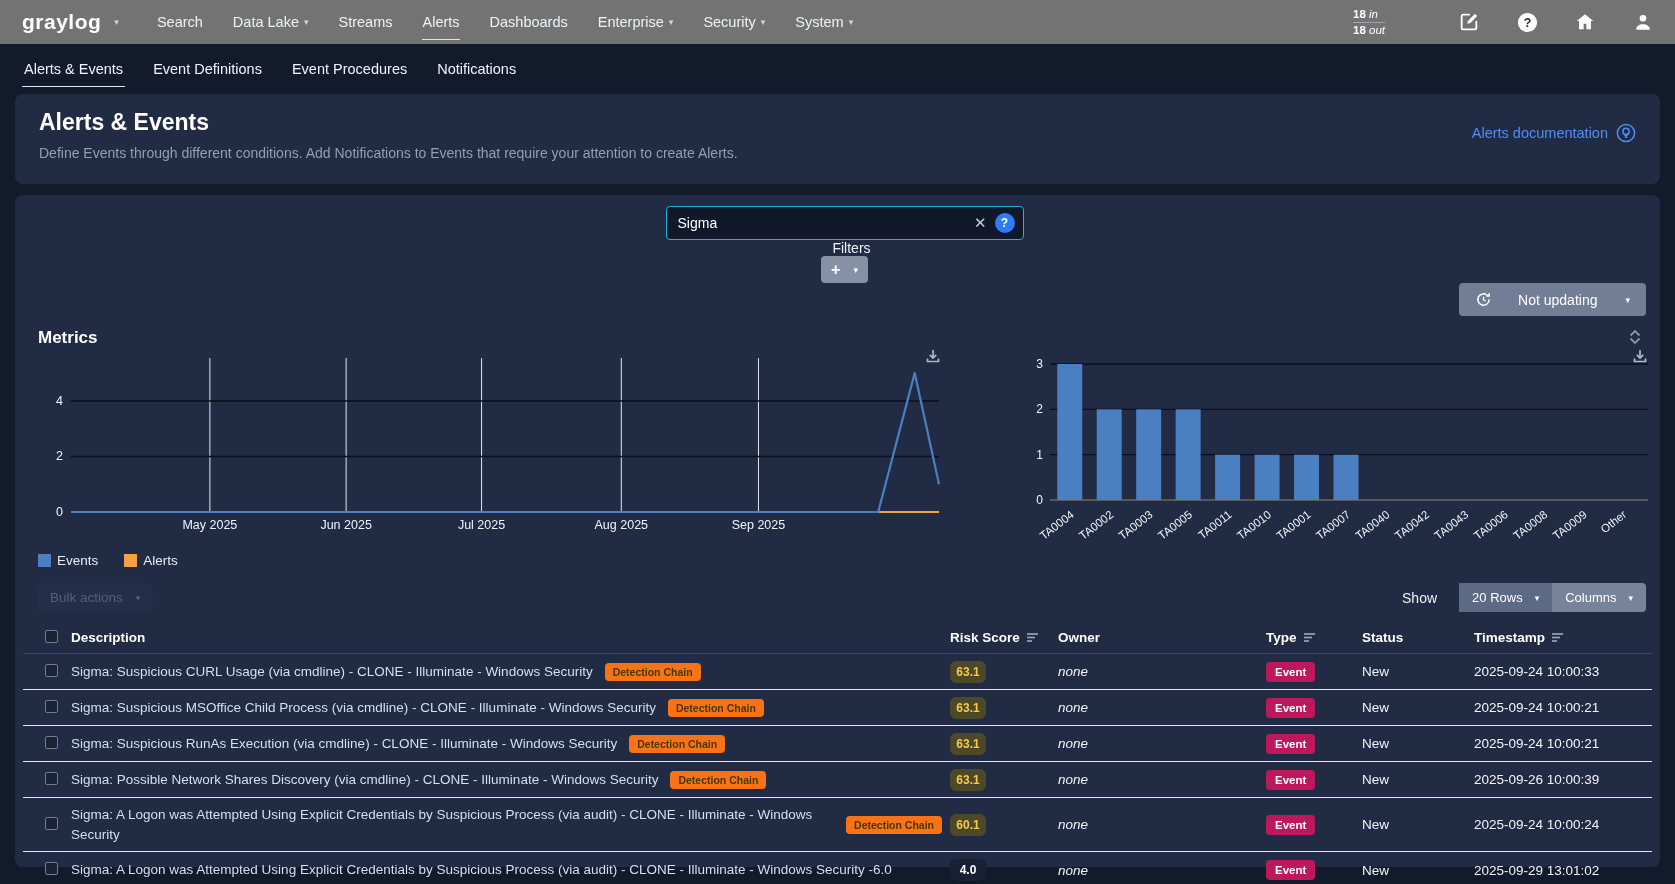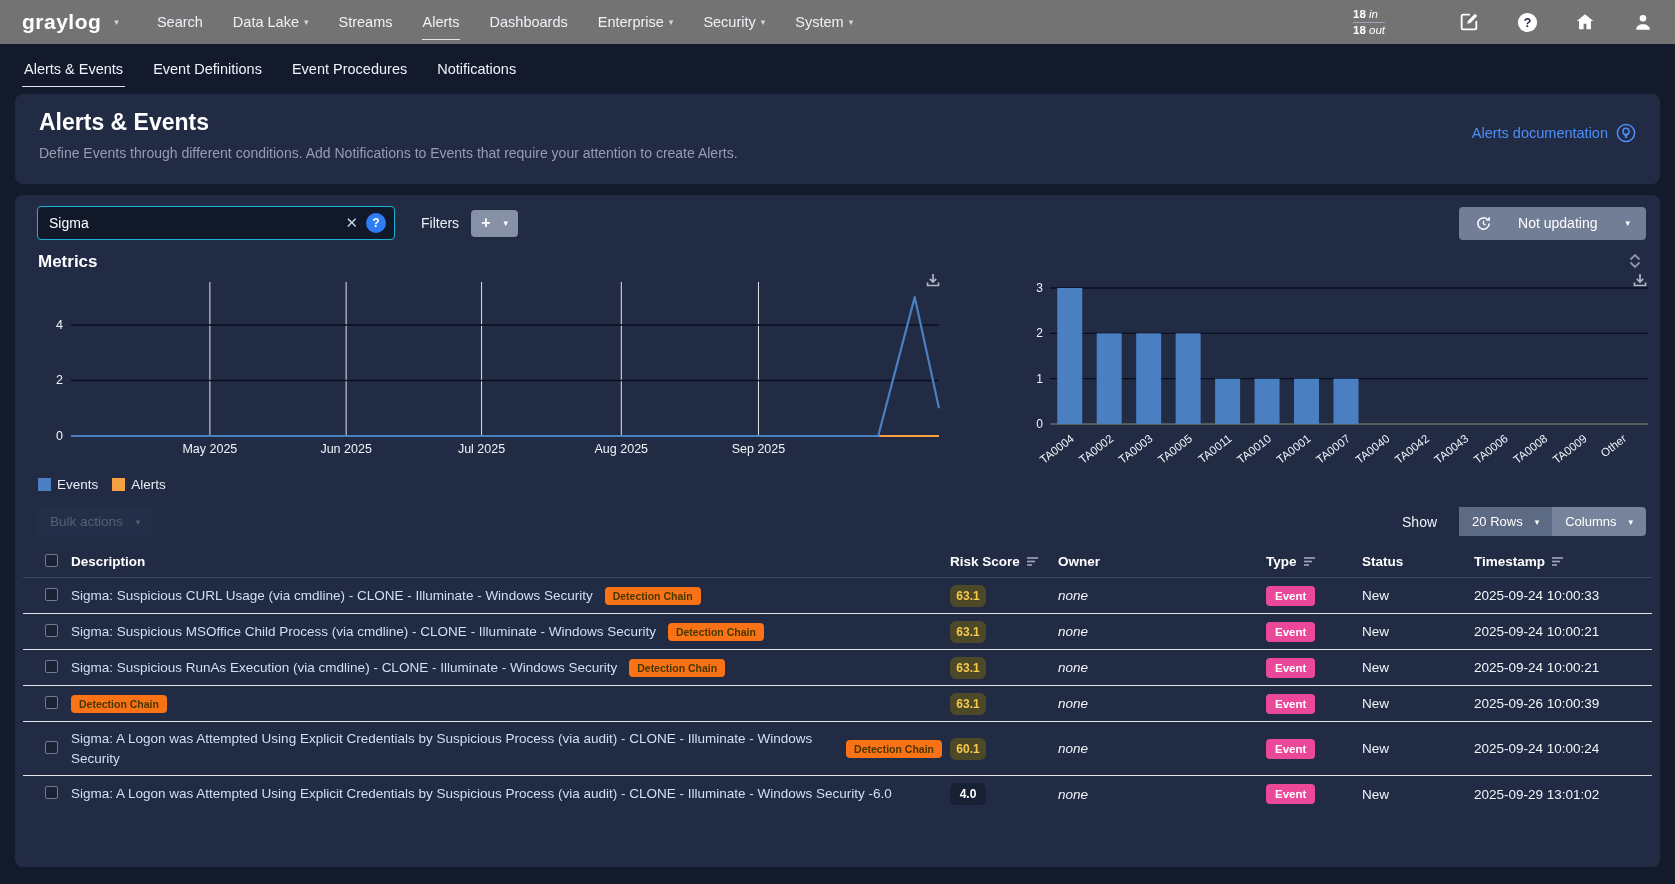--- a/index.html
+++ b/index.html
@@ -33,42 +33,42 @@
   
   .page-header { padding:15px 24px 16px; display:flex; align-items:flex-start; height:90px; }
   .ph-left { flex:1; }
   .page-title { font-size:23px; font-weight:bold; color:#fff; margin-bottom:9px; }
   .page-subtitle { font-size:14px; color:#959eb1; }
   .doc-link { display:flex; align-items:center; gap:8px; color:#4d8ef7; font-size:14.5px; margin-top:14px; cursor:pointer; }
 
   
   .main { margin-top:11px; height:672px; padding:11px 8px 0; position:relative; }
 
-  .toolbar { display:flex; align-items:center; margin:0 0 12px 14px; }
+  .toolbar { display:flex; align-items:center; margin:0 0 12px 14px;flex-direction:column; }
   .search-wrap { width:358px; height:34px; background:#101829; border:1px solid #1eb3d6; border-radius:4px; display:flex; align-items:center; padding:0 8px 0 11px; }
   .search-input { flex:1; background:transparent; border:none; outline:none; color:#fff; font-size:14px; font-family:"Liberation Sans",sans-serif; }
   .clear-x { color:#c7cedd; font-size:15px; cursor:pointer; padding:0 8px; }
   .q-circle { width:20px; height:20px; border-radius:50%; background:#2f7df5; color:#fff; font-size:12px; font-weight:bold; display:flex; align-items:center; justify-content:center; cursor:pointer; }
   .filters-label { margin:0 12px 0 26px; color:#eef1f7; }
   .filters-btn { background:#8791a5; border:none; border-radius:4px; color:#fff; height:27px; padding:0 10px; display:flex; align-items:center; gap:8px; cursor:pointer; }
   .filters-btn .plus { font-size:16px; font-weight:bold; line-height:1; }
   .filters-btn .caret { color:#fff; }
   .refresh-btn { margin-left:auto; margin-right:6px; background:#717e96; border:none; border-radius:4px; color:#fff; height:33px; padding:0 16px; display:flex; align-items:center; gap:26px; font-size:14px; cursor:pointer; }
   .refresh-btn .caret { color:#fff; margin-left:2px; }
 
   .metrics-head { display:flex; align-items:center; margin:4px 10px 2px 15px; }
   .metrics-title { font-size:17px; font-weight:bold; color:#fff; }
   .collapse-btn { margin-left:auto; cursor:pointer; }
 
   .charts { display:flex; justify-content:space-between; align-items:flex-start; padding:0 2px 0 6px; }
   .chart-box { position:relative; }
   .dl-btn { position:absolute; top:-2px; cursor:pointer; }
   .line-dl { right:8px; }
   .bar-dl { right:2px; }
-  .legend { display:flex; gap:14px; align-items:center; margin:2px 0 0 9px; font-size:13.5px; color:#e8ecf4; }
+  .legend { display:flex; gap:26px; align-items:center; margin:2px 0 0 9px; font-size:13.5px; color:#e8ecf4; }
   .legend-item { display:flex; align-items:center; gap:6px; }
   .legend-swatch { width:13px; height:13px; display:inline-block; }
 
   
   .table-controls { display:flex; align-items:center; margin:10px 6px 10px 14px; }
   .bulk-btn { background:#242e49; color:#566078; border:none; border-radius:4px; height:29px; padding:0 13px; font-size:13.5px; display:flex; align-items:center; gap:8px; }
   .bulk-btn .caret { color:#566078; }
   .show-label { margin-left:auto; margin-right:10px; color:#eef1f7; }
   .btn-group { display:flex; border-radius:4px; overflow:hidden;padding-left:12px; }
   .grp-btn { border:none; color:#fff; height:29px; padding:0 13px; font-size:13px; display:flex; align-items:center; gap:7px; cursor:pointer; }
@@ -83,21 +83,21 @@
   .trow { min-height:36px; border-bottom:1px solid #e5e5e5; font-size:13.5px; }
   .trow:last-child { border-bottom:none; }
   .cb { appearance:none; -webkit-appearance:none; width:13px; height:13px; border:1px solid #707b90; border-radius:2px; background:#18213500; background-color:#1a2336; cursor:pointer; }
   .desc-cell { display:flex; align-items:center; gap:12px; padding:7px 8px 7px 0; color:#d3dff2; }
   .desc-text { cursor:pointer; line-height:1.45; }
   .dc-badge { flex-shrink:0; background:#f97316; color:#473700; font-size:10.5px; font-weight:bold; padding:3px 8px; border-radius:4px; cursor:pointer; }
   .risk-badge { display:inline-block; min-width:36px; text-align:center; padding:4px 6px; border-radius:6px; font-size:12px; font-weight:bold; }
   .risk-high { background:#4d4827; color:#f7c948; }
   .risk-plain { background:#182034; color:#fff; }
   .owner { font-style:italic; color:#f2f4f9; }
-  .type-badge { display:inline-block; background:#ec4899; color:#fff; font-size:11.5px; font-weight:bold; padding:4px 9px; border-radius:4px; cursor:pointer; }
+  .type-badge { display:inline-block; background:#be185d; color:#fff; font-size:11.5px; font-weight:bold; padding:4px 9px; border-radius:4px; cursor:pointer; }
   .status { color:#f2f4f9; }
   .ts { color:#f2f4f9; }
 
   svg text { font-family:"Liberation Sans",sans-serif; }
 </style>
 </head>
 <body>
 
 <header class="topnav">
   <div class="brand">
@@ -430,20 +430,21 @@
           </div>
           <div><span class="risk-badge risk-high">63.1</span></div>
           <div class="owner">none</div>
           <div><span class="type-badge">Event</span></div>
           <div class="status">New</div>
           <div class="ts">2025-09-24 10:00:21</div>
         </div>
         <div class="grid-row trow">
           <div><input class="cb" type="checkbox" style=""></div>
           <div class="desc-cell">
+            <span class="desc-text">Sigma: Possible Network Shares Discovery (via cmdline) - CLONE - Illuminate - Windows Security</span>
             <span class="dc-badge">Detection Chain</span>
           </div>
           <div><span class="risk-badge risk-high">63.1</span></div>
           <div class="owner">none</div>
           <div><span class="type-badge">Event</span></div>
           <div class="status">New</div>
           <div class="ts">2025-09-26 10:00:39</div>
         </div>
         <div class="grid-row trow">
           <div><input class="cb" type="checkbox" style=""></div>

